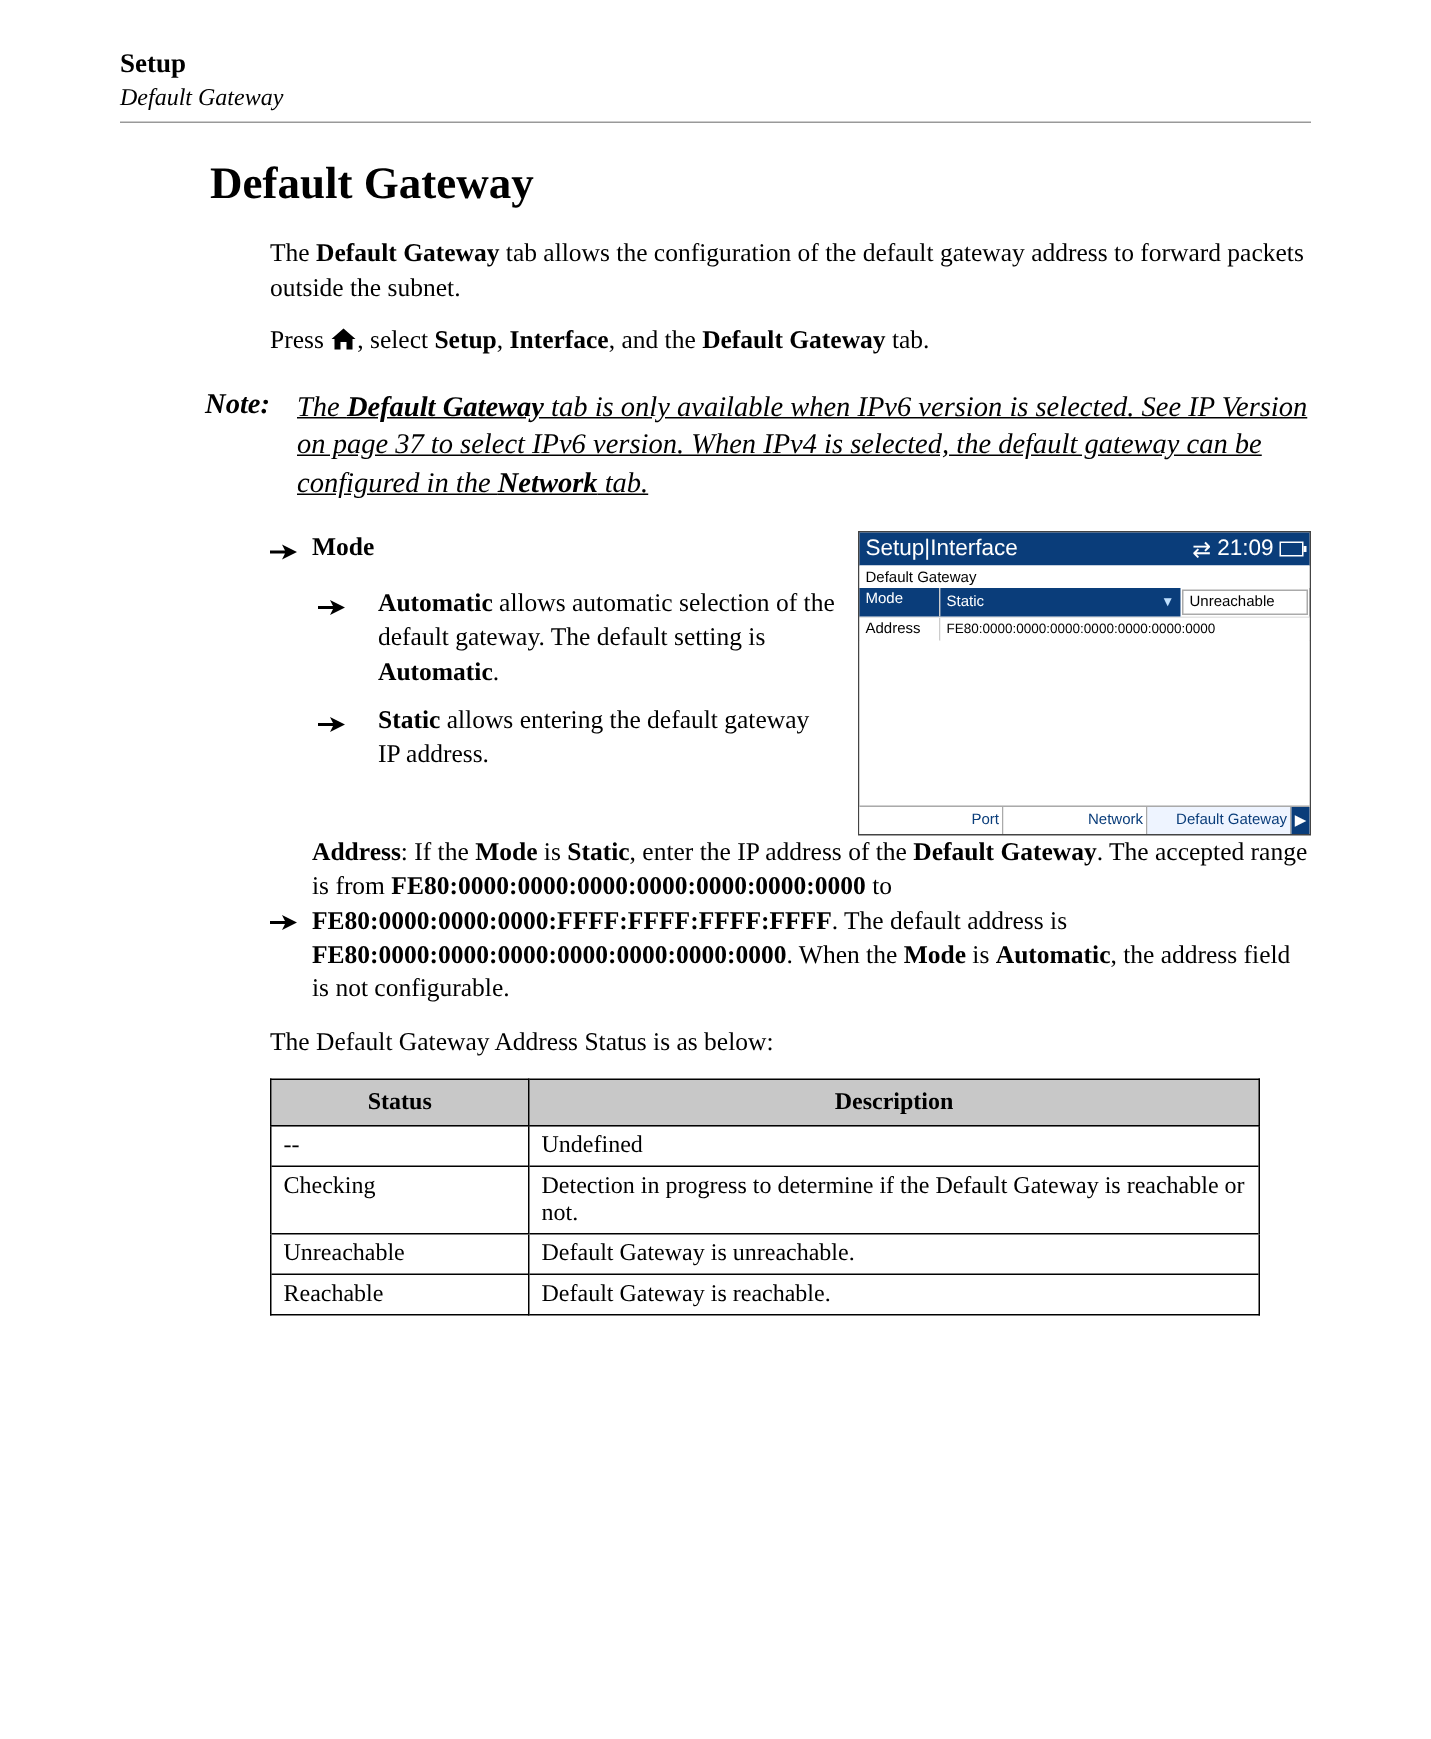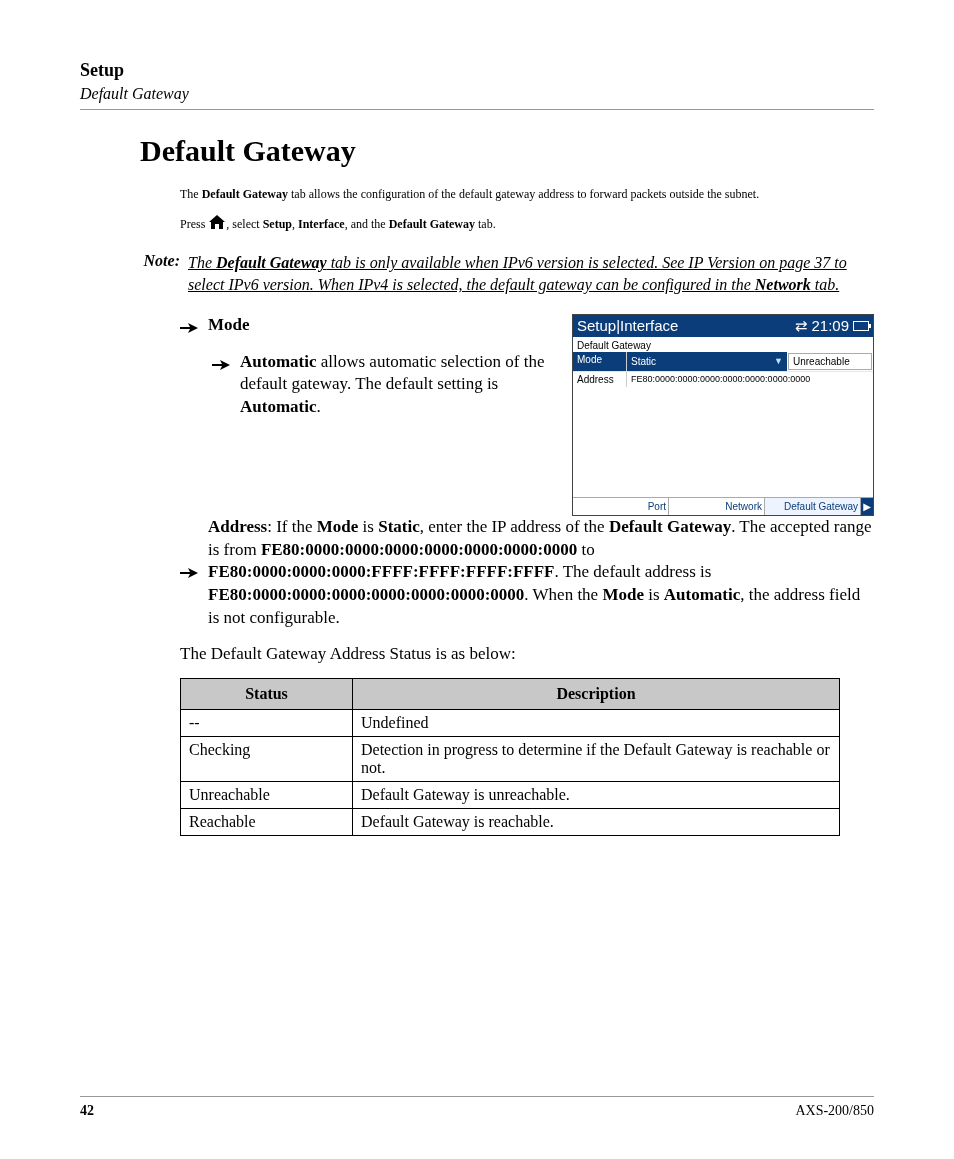--- a/index.html
+++ b/index.html
@@ -4,21 +4,21 @@
 <style>
   body {
     margin: 0;
     padding: 0;
     background: #fff;
     font-family: Georgia, 'Times New Roman', serif;
     color: #000;
     width: 954px;
   }
   .page {
-    padding: 60px 80px 40px 80px;
+    padding: 32px 80px 40px 80px;
     box-sizing: border-box;
     position: relative;
     min-height: 1159px;
   }
   .header-chapter {
     font-weight: bold;
     font-size: 18px;
     font-family: Georgia, serif;
   }
   .header-section {
@@ -33,32 +33,33 @@
     margin: 0 0 24px 0;
   }
   .main-heading {
     font-weight: bold;
     font-size: 30px;
     font-family: Georgia, serif;
     margin: 18px 0 18px 60px;
   }
   .body-block {
     margin-left: 100px;
-    font-size: 12px;
+    font-size: 17px;
     line-height: 1.35;
   }
   .para { margin: 0 0 12px 0; }
   .home-icon {
     display: inline-block;
     vertical-align: -2px;
   }
   .note-row {
     display: flex;
     margin: 18px 0 18px 20px;
-    font-size: 16px;
+    font-size: 19px;
+    gap: 10px;
   }
   .note-label {
     font-weight: bold;
     font-style: italic;
     width: 80px;
     flex: 0 0 80px;
     text-align: right;
     padding-right: 8px;
   }
   .note-body {
@@ -73,21 +74,21 @@
     gap: 14px;
     margin-left: 100px;
   }
   .bullet-col { flex: 1; font-size: 17px; line-height: 1.35; }
   .bullet-item {
     display: flex;
     align-items: flex-start;
     margin-bottom: 10px;
   }
   .bullet-item.level1 { margin-left: 0; }
-  .bullet-item.level2 { margin-left: 32px; }
+  .bullet-item.level2 { margin-left: 32px; gap: 12px; }
   .arrow-icon {
     flex: 0 0 auto;
     margin-right: 10px;
     margin-top: 4px;
   }
   .screenshot {
     width: 300px;
     border: 1px solid #444;
     font-family: Tahoma, Arial, sans-serif;
     font-size: 10px;
@@ -242,20 +243,26 @@
               <path d="M0 5 H10 L8 1 L18 6 L8 11 L10 7 H0 Z" fill="#000"></path>
             </svg></span>
         <div><b>Mode</b></div>
       </div>
       <div class="bullet-item level2">
         <span class="arrow-icon"><svg width="18" height="12" viewBox="0 0 18 12">
               <path d="M0 5 H10 L8 1 L18 6 L8 11 L10 7 H0 Z" fill="#000"></path>
             </svg></span>
         <div><b>Automatic</b><span> allows automatic selection of the default gateway. The default setting is </span><b>Automatic</b><span>.</span></div>
       </div>
+      <div class="bullet-item level2">
+        <span class="arrow-icon"><svg width="18" height="12" viewBox="0 0 18 12">
+              <path d="M0 5 H10 L8 1 L18 6 L8 11 L10 7 H0 Z" fill="#000"></path>
+            </svg></span>
+        <div><b>Static</b><span> allows entering the default gateway IP address.</span></div>
+      </div>
     </div>
 
     <div class="screenshot">
       <div class="ss-titlebar">
         <span>Setup|Interface</span>
         <span class="ss-title-right">
           <span>⇄</span>
           <span>21:09</span>
           <span class="ss-batt"><span class="ss-batt-fill"></span></span>
         </span>
@@ -318,17 +325,13 @@
         <td class="col-status">Unreachable</td>
         <td>Default Gateway is unreachable.</td>
       </tr>
       <tr>
         <td class="col-status">Reachable</td>
         <td>Default Gateway is reachable.</td>
       </tr>
     </tbody>
   </table>
 
-  <div class="footer">
-    <span class="pnum">42</span>
-    <span>AXS-200/850</span>
-  </div>
 </div>
 
 </body></html>

